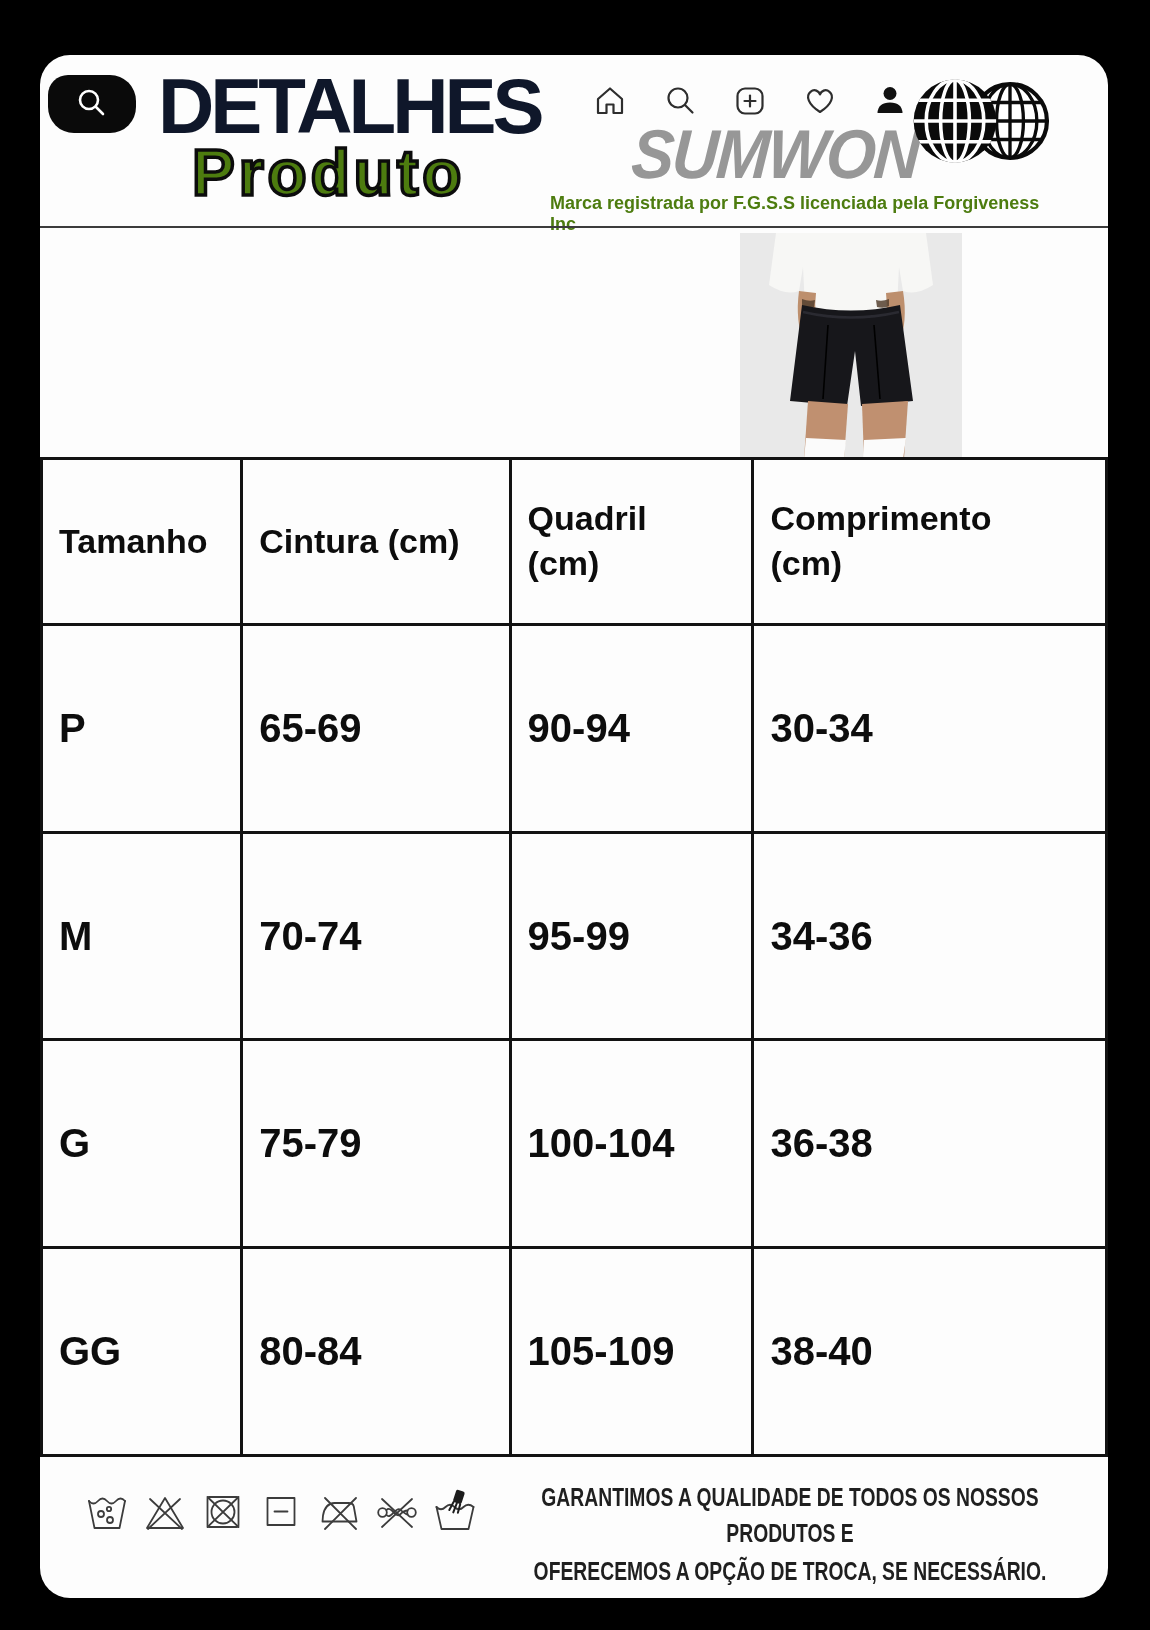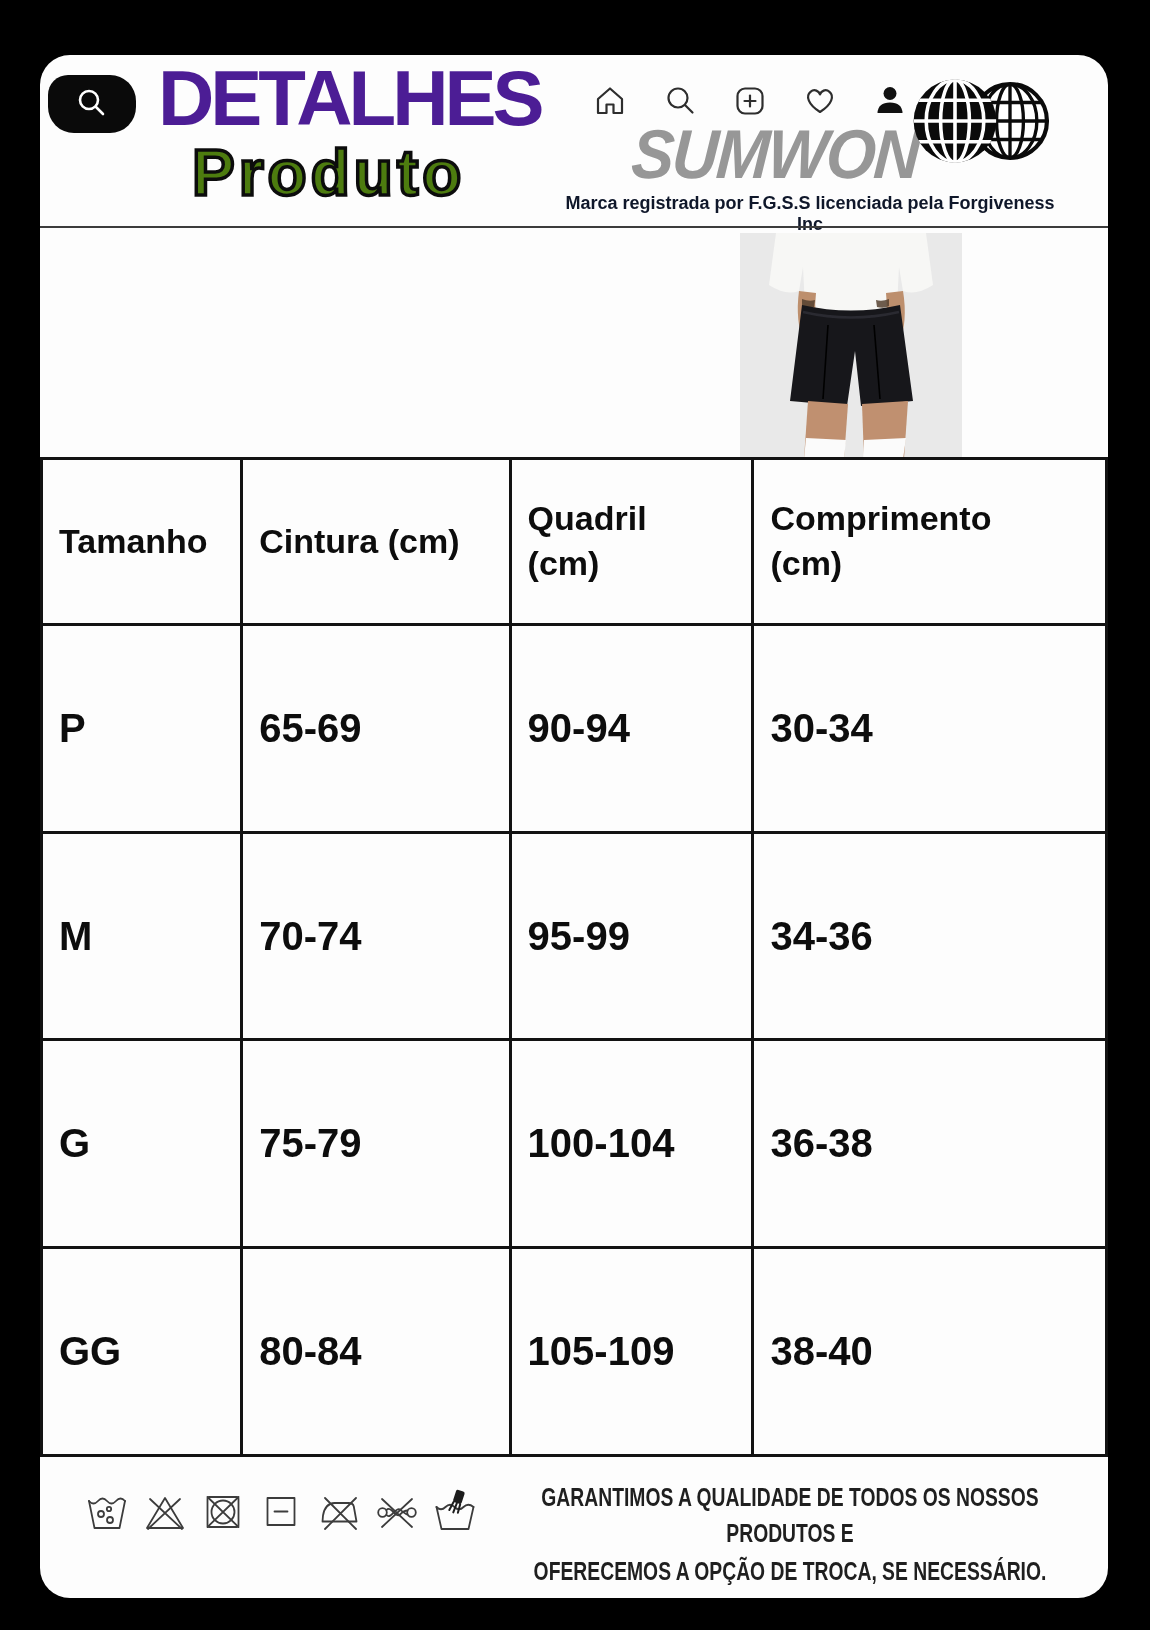--- a/index.html
+++ b/index.html
@@ -17,42 +17,42 @@
     border-radius:30px;
     overflow:hidden;
   }
   
   .search-pill{
     position:absolute;left:8px;top:20px;width:88px;height:58px;
     background:#0a0a0a;border-radius:20px 26px 26px 26px;
     display:flex;align-items:center;justify-content:center;
   }
   .title-detalhes{
-    position:absolute;left:118px;top:4px;
+    position:absolute;left:118px;top:12px;
     font-size:78px;font-weight:900;letter-spacing:-4px;
-    color:#4c1d95;line-height:1;
+    color:#0f172a;line-height:1;
   }
   .title-produto{
     position:absolute;left:152px;top:86px;
     font-size:64px;font-weight:800;letter-spacing:4px;
     color:#4d7c0f;-webkit-text-stroke:3.5px #0c0c0c;
     line-height:1;z-index:2;
   }
   .nav-icons{position:absolute;left:552px;top:28px;display:flex;gap:34px;align-items:center;}
   .nav-icons .nicon{width:36px;height:36px;display:block;}
   .brand{
     position:absolute;left:545px;top:62px;width:380px;
     text-align:center;
     font-size:64px;font-weight:900;font-style:italic;
     color:#979797;letter-spacing:-2px;
     transform:scaleY(1.08) skewX(-4deg);transform-origin:center;
   }
   .trademark{
     position:absolute;left:510px;top:138px;width:520px;
-    text-align:center;font-size:18px;font-weight:700;color:#0f172a;
+    font-size:18px;font-weight:700;color:#4d7c0f;
   }
   .globe{position:absolute;}
   .globe.outline{left:928px;top:24px;width:84px;height:84px;z-index:1;}
   .globe.filled{left:870px;top:21px;width:90px;height:90px;z-index:2;}
   .header-divider{
     position:absolute;left:0;top:171px;width:100%;height:2px;background:#3c3c3c;
   }
   
   .product-title{
     position:absolute;left:28px;top:230px;width:480px;

